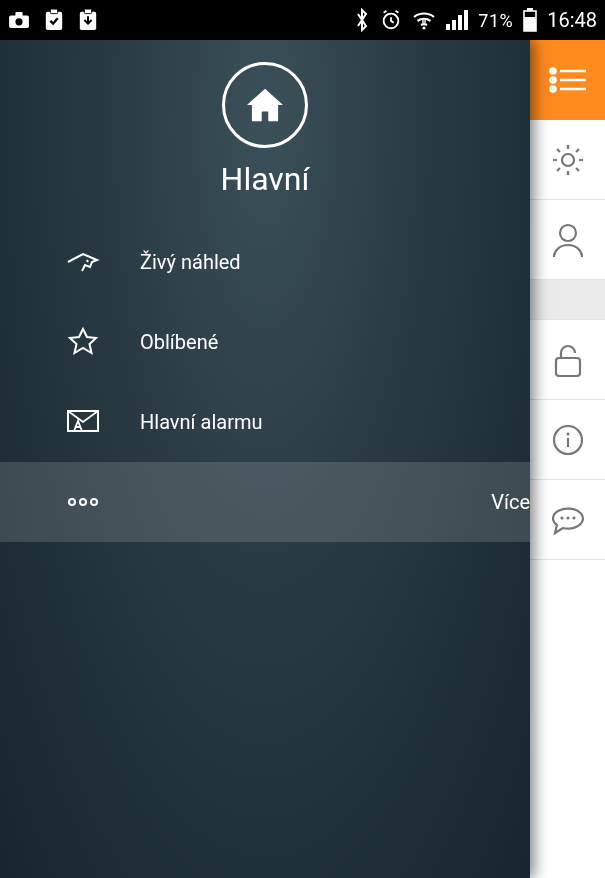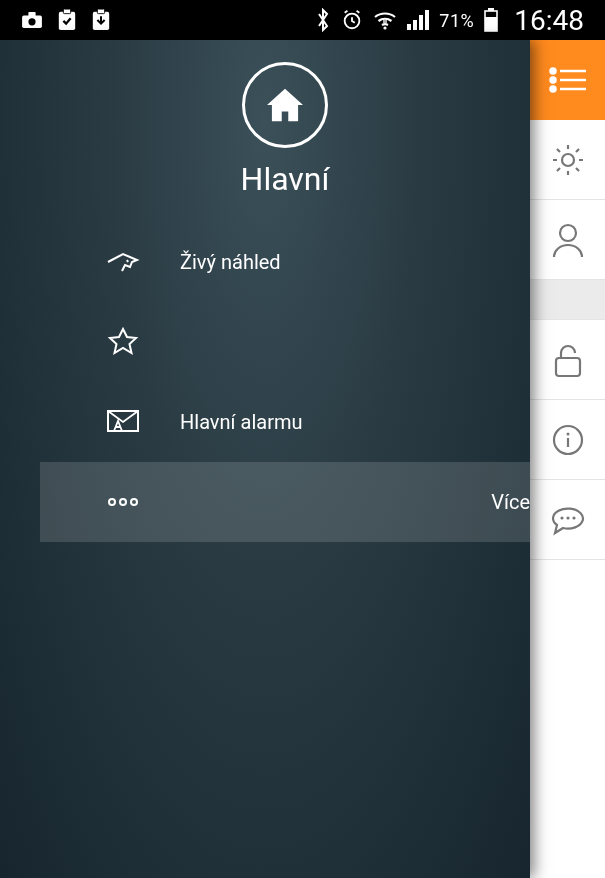--- a/index.html
+++ b/index.html
@@ -6,45 +6,44 @@
     html, body { width: 605px; height: 878px; overflow: hidden; font-family: -apple-system, Roboto, "Helvetica Neue", Arial, sans-serif; }
     body { background: #000; }
 
     
     .status-bar {
       height: 40px;
       background: #000;
       color: #fff;
       display: flex;
       align-items: center;
-      padding: 0 21px;
+      padding: 0 8px;
       font-size: 20px;
     }
     .status-left { display: flex; gap: 14px; align-items: center; }
     .status-right { margin-left: auto; display: flex; gap: 10px; align-items: center; }
     .battery-pct { font-size: 18px; letter-spacing: 0.5px; }
-    .clock { font-size: 28px; font-weight: 400; margin-left: 6px; }
+    .clock { font-size: 20px; font-weight: 400; margin-left: 0; }
 
     
     .app {
       position: relative;
       width: 605px;
       height: 838px;
       display: flex;
     }
 
     
     .drawer {
       width: 530px;
       height: 100%;
       background: radial-gradient(ellipse at 50% 10%, #3b5059 0%, #2a3b43 40%, #17262e 100%);
       color: #fff;
       position: relative;
       box-shadow: 4px 0 14px rgba(0,0,0,.5);
-      padding-left: 40px;
     }
 
     .home-circle {
       width: 86px; height: 86px;
       border: 3px solid #fff;
       border-radius: 50%;
       display: flex; align-items: center; justify-content: center;
       margin: 22px auto 12px auto;
     }
 
@@ -175,20 +174,21 @@
             </svg>
         </span>
         <span>Živý náhled</span>
       </li>
       <li class="menu-item">
         <span class="menu-icon">
           <svg width="32" height="32" viewBox="0 0 32 32" stroke="#fff" stroke-width="2" fill="none">
               <path d="M16 3 l4 8 l9 1 l-6.5 6 l2 9 l-8.5 -5 l-8.5 5 l2 -9 l-6.5 -6 l9 -1 z"></path>
             </svg>
         </span>
+        <span>Oblíbené</span>
       </li>
       <li class="menu-item">
         <span class="menu-icon">
           <svg width="34" height="26" viewBox="0 0 34 26" stroke="#fff" stroke-width="2" fill="none">
               <rect x="2" y="2" width="30" height="20"></rect>
               <path d="M2 2 l15 11 l15 -11 M8 22 l4 -10 l4 10 M10 18 h4" stroke-width="1.8"></path>
             </svg>
         </span>
         <span>Hlavní alarmu</span>
       </li>

